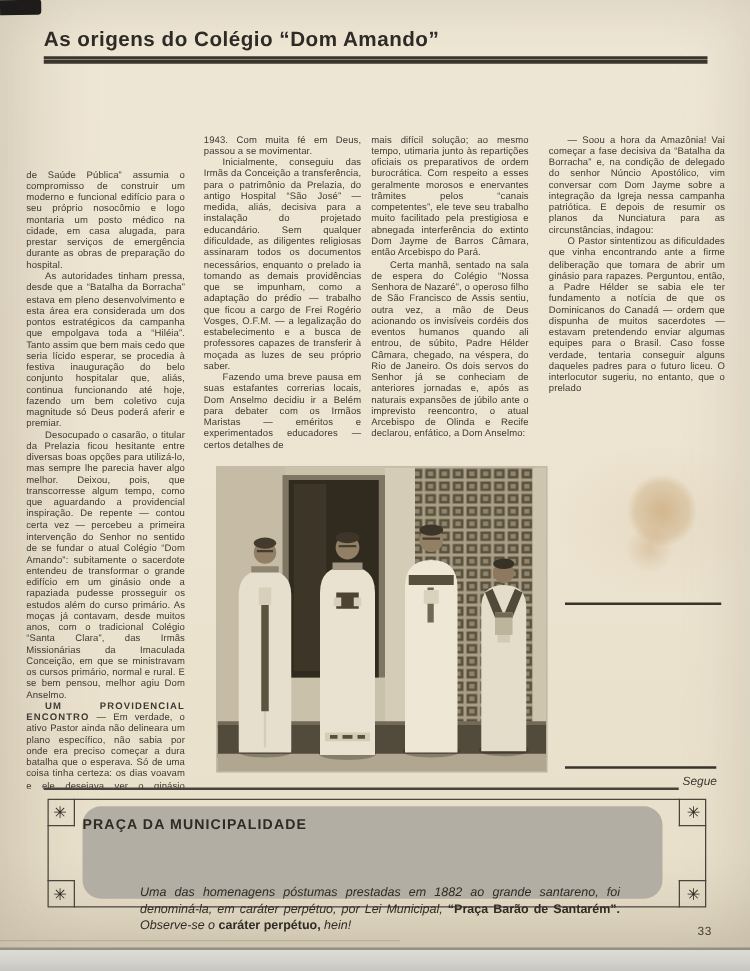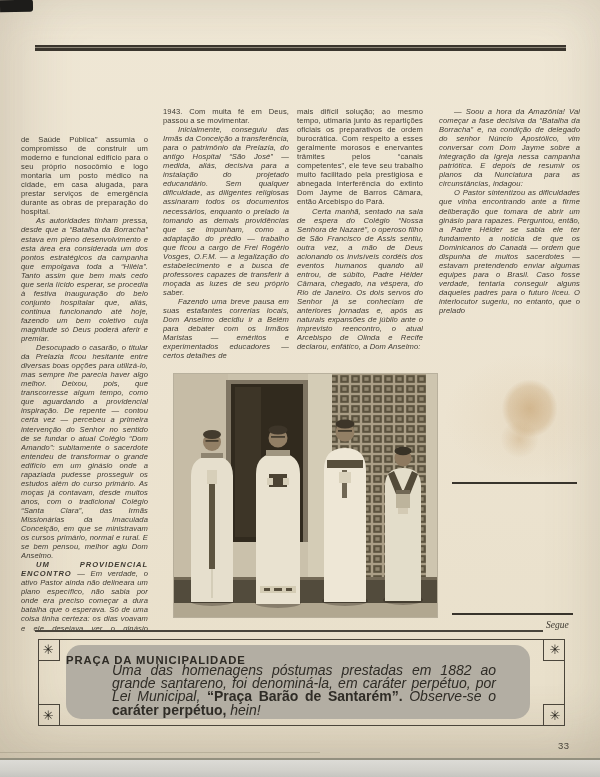--- a/index.html
+++ b/index.html
@@ -26,21 +26,21 @@
   }
   .title-rule{
     position:absolute;left:35px;top:45px;width:531px;height:6px;
     background:linear-gradient(180deg,#3a352d 0 2.4px,#8d8678 2.4px 3.3px,#3a352d 3.3px 6px);
   }
   .col{
     position:absolute;top:107px;font-size:7.6px;line-height:9.05px;
     text-align:justify;color:#3e3a32;letter-spacing:0.1px;
   }
   .col p{margin:0;}
-  .ind{text-indent:15px;font-style:italic;}
+  .ind{text-indent:15px;}
   #col1{left:21px;width:127px;height:496px;overflow:hidden;margin-top:28px;}
   #col2{left:163px;width:126px;height:266px;overflow:hidden;}
   #col3{left:297px;width:126px;height:266px;overflow:hidden;}
   #col4{left:439px;width:141px;height:252px;overflow:hidden;}
   .p-lead{font-weight:700;letter-spacing:0.9px;}
   #photo{
     position:absolute;left:174px;top:374px;width:263px;height:243px;
     outline:1px solid rgba(90,80,60,0.35);
   }
   #stain{
@@ -54,21 +54,21 @@
   #cap-rule-top{left:452px;top:482px;width:125px;}
   #cap-rule-bottom{left:452px;top:613px;width:121px;}
   #caption{
     position:absolute;left:452px;top:494px;width:130px;
     font-size:10.3px;line-height:12.2px;font-weight:700;color:#322f29;
     white-space:pre-line;
   }
   #segue-rule{position:absolute;left:35px;top:630px;width:508px;height:1.5px;background:#48443b;}
   #segue{
     position:absolute;left:546px;top:620px;
-    font-family:Liberation Serif, serif;font-style:italic;font-size:9.5px;color:#3b372f;
+    font-family:Liberation Sans, sans-serif;font-style:italic;font-size:9.5px;color:#3b372f;
   }
   #notice-frame{
     position:absolute;left:38px;top:639px;width:527px;height:87px;
     border:1.4px solid #4a453b;box-sizing:border-box;
   }
   .corner{
     position:absolute;width:22px;height:22px;box-sizing:border-box;
     display:flex;align-items:center;justify-content:center;
     font-size:13px;color:#2c2922;line-height:1;
   }
@@ -78,41 +78,42 @@
   .corner.br{right:-1.4px;bottom:-1.4px;border-left:1.4px solid #4a453b;border-top:1.4px solid #4a453b;}
   #notice-gray{
     position:absolute;left:66px;top:645px;width:464px;height:74px;
     background:#b3aea3;border-radius:15px;
   }
   #notice-title{
     position:absolute;left:66px;top:654px;width:464px;
     font-size:11.3px;font-weight:700;letter-spacing:0.9px;color:#2e2b25;
   }
   #notice-body{
-    position:absolute;left:112px;top:664px;width:384px;
-    font-size:14px;line-height:13.2px;color:#2f2c26;text-align:justify;
+    position:absolute;left:112px;top:708px;width:384px;
+    font-size:10px;line-height:13.2px;color:#2f2c26;text-align:justify;
   }
   .it{font-style:italic;}
   .bd{font-weight:700;font-style:normal;}
   #page-number{
     position:absolute;left:558px;top:740px;font-size:9.5px;color:#4b463c;letter-spacing:0.5px;
   }
   #scan-strip{
     position:absolute;left:0;top:760px;width:600px;height:17px;
     background:linear-gradient(180deg,#dcdbd6 0%,#d2d1cb 60%,#c6c5c0 100%);
   }
   #scan-line{position:absolute;left:0;top:752px;width:320px;height:1px;background:rgba(130,122,102,0.30);}
 </style>
 </head>
 <body>
 
 <div id="page">
 
   <div id="print-mark"></div>
 
+  <div class="title">As origens do Colégio “Dom Amando”</div>
   <div class="title-rule"></div>
 
   <div class="col" id="col1">
     <p>de Saúde Pública” assumia o compromisso de construir um moderno e funcional edifício para o seu próprio nosocômio e logo montaria um posto médico na cidade, em casa alugada, para prestar serviços de emergência durante as obras de preparação do hospital.</p>
     <p class="ind">As autoridades tinham pressa, desde que a “Batalha da Borracha” estava em pleno desenvolvimento e esta área era considerada um dos pontos estratégicos da campanha que empolgava toda a “Hiléia”. Tanto assim que bem mais cedo que seria lícido esperar, se procedia à festiva inauguração do belo conjunto hospitalar que, aliás, continua funcionando até hoje, fazendo um bem coletivo cuja magnitude só Deus poderá aferir e premiar.</p>
     <p class="ind">Desocupado o casarão, o titular da Prelazia ficou hesitante entre diversas boas opções para utilizá-lo, mas sempre lhe parecia haver algo melhor. Deixou, pois, que transcorresse algum tempo, como que aguardando a providencial inspiração. De repente — contou certa vez — percebeu a primeira intervenção do Senhor no sentido de se fundar o atual Colégio “Dom Amando”: subitamente o sacerdote entendeu de transformar o grande edifício em um ginásio onde a rapaziada pudesse prosseguir os estudos além do curso primário. As moças já contavam, desde muitos anos, com o tradicional Colégio “Santa Clara”, das Irmãs Missionárias da Imaculada Conceição, em que se ministravam os cursos primário, normal e rural. E se bem pensou, melhor agiu Dom Anselmo.</p>
     <p class="ind"><span class="p-lead">UM PROVIDENCIAL ENCONTRO</span><span> — Em verdade, o ativo Pastor ainda não delineara um plano específico, não sabia por onde era preciso começar a dura batalha que o esperava. Só de uma coisa tinha certeza: os dias voavam e ele desejava ver o ginásio funcionando já no ano de</span></p>
   </div>
 
   <div class="col" id="col2">

